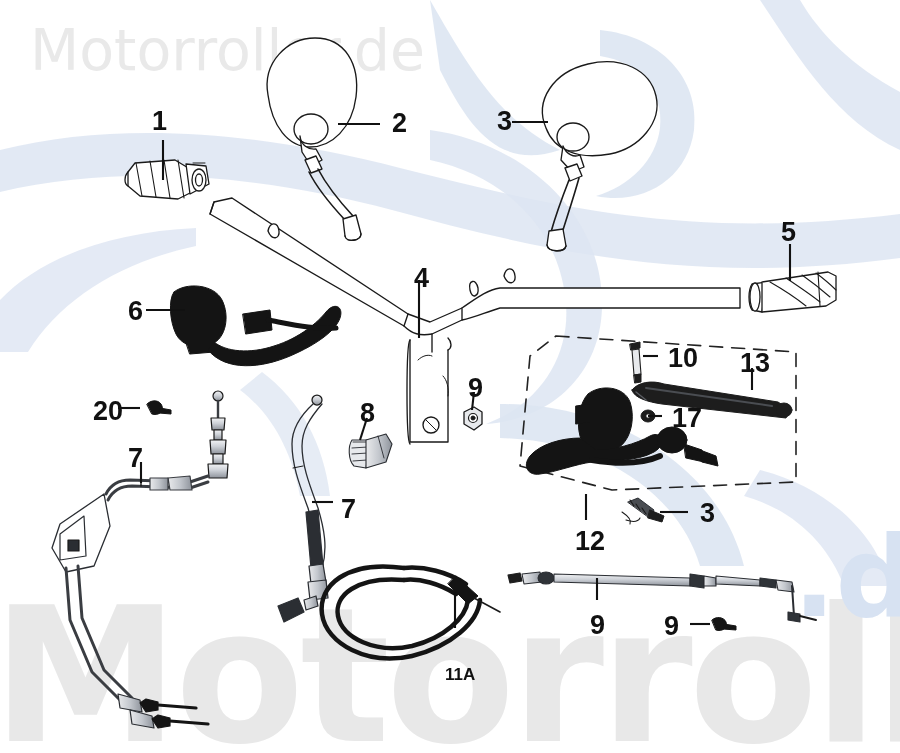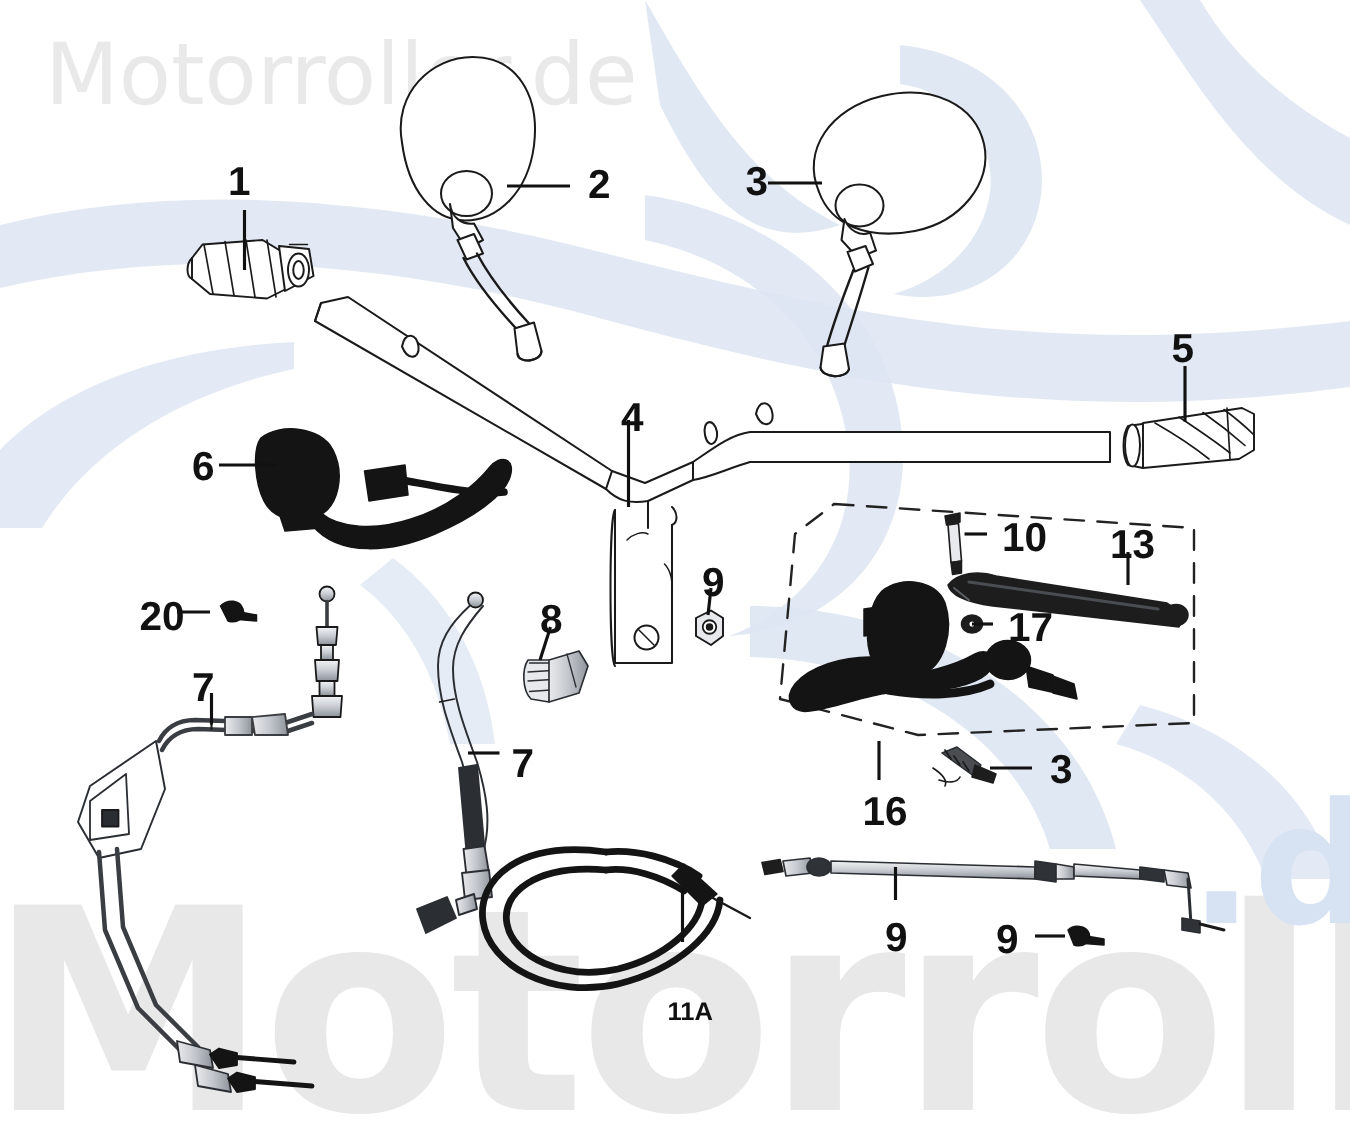--- a/index.html
+++ b/index.html
@@ -314,21 +314,21 @@
   <div class="num n-lg" style="left:497px;top:108px">3</div>
   <div class="num n-lg" style="left:414px;top:265px">4</div>
   <div class="num n-lg" style="left:781px;top:219px">5</div>
   <div class="num n-lg" style="left:128px;top:298px">6</div>
   <div class="num n-lg" style="left:341px;top:496px">7</div>
   <div class="num n-lg" style="left:360px;top:400px">8</div>
   <div class="num n-lg" style="left:590px;top:612px">9</div>
   <div class="num n-lg" style="left:468px;top:375px">9</div>
   <div class="num n-lg" style="left:128px;top:445px">7</div>
   <div class="num n-md" style="left:445px;top:642px">11A</div>
-  <div class="num n-lg" style="left:575px;top:528px">16</div>
+  <div class="num n-lg" style="left:575px;top:528px">12</div>
   <div class="num n-lg" style="left:700px;top:500px">3</div>
   <div class="num n-lg" style="left:740px;top:350px">13</div>
   <div class="num n-lg" style="left:668px;top:345px">10</div>
   <div class="num n-lg" style="left:672px;top:405px">17</div>
   <div class="num n-lg" style="left:664px;top:613px">9</div>
   <div class="num n-lg" style="left:93px;top:398px">20</div>
 
 </div>
 
 </body></html>

